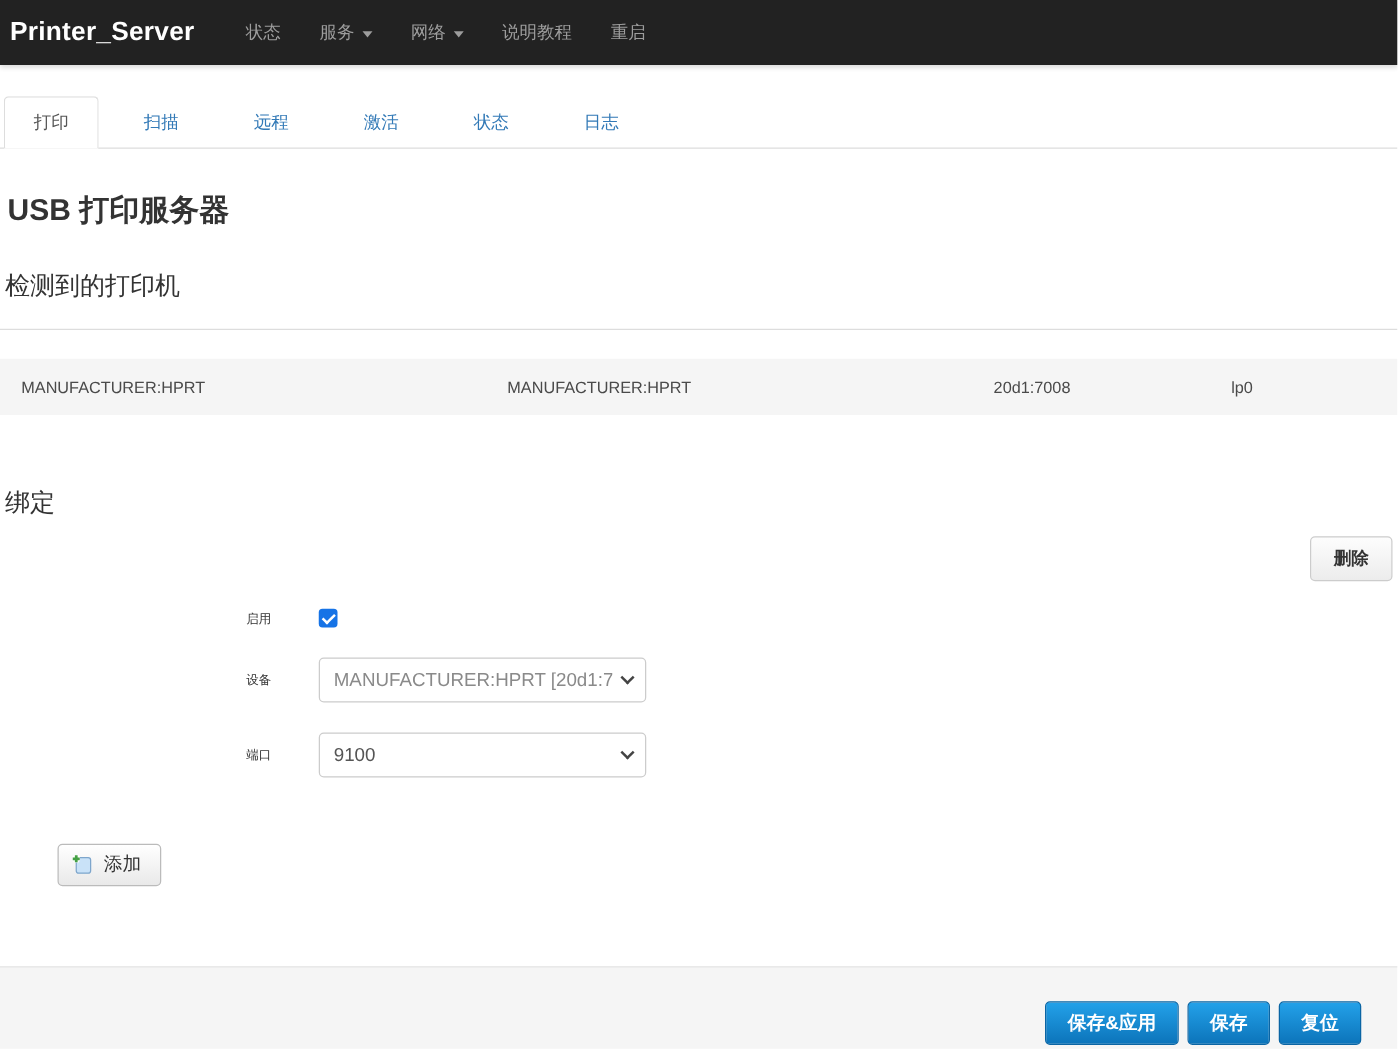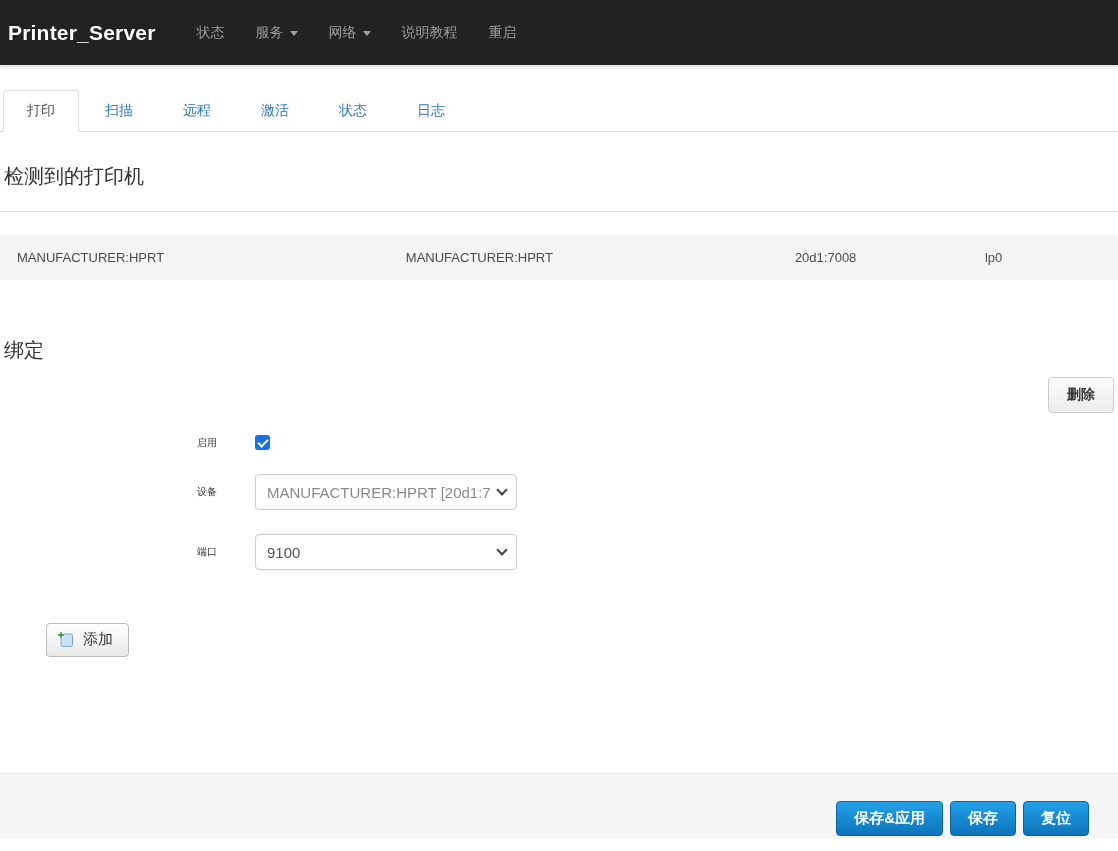--- a/index.html
+++ b/index.html
@@ -4,38 +4,38 @@
 <style>
   * { margin:0; padding:0; box-sizing:border-box; }
   html,body { width:1118px; height:851px; }
   body {
     font-family:"Liberation Sans","DejaVu Sans",sans-serif;
     background:#ffffff; color:#333; position:relative; overflow:hidden;
   }
 
   
   .navbar {
-    height:65px; background:#222; display:flex; align-items:center;
+    height:52px; background:#222; display:flex; align-items:center;
     padding:0 8px; box-shadow:0 2px 4px rgba(0,0,0,.15);
   }
   .brand { color:#fff; font-size:21px; font-weight:600; letter-spacing:.2px; cursor:pointer; }
   .nav-items { display:flex; align-items:center; margin-left:41px; gap:31px; }
   .nav-link { color:#9d9d9d; font-size:14px; text-decoration:none; display:flex; align-items:center; gap:6px; cursor:pointer; }
   .caret {
     width:0; height:0; border-left:4px solid transparent; border-right:4px solid transparent;
     border-top:5px solid #9d9d9d; display:inline-block; margin-top:2px;
   }
 
   
   .tabs {
     list-style:none; display:flex; margin-top:25px;
     border-bottom:1px solid #ddd; padding-left:3px;
   }
   .tab {
-    font-size:14px; color:#337ab7; padding:11px 23px; margin-right:2px;
+    font-size:14px; color:#337ab7; padding:11px 23px; margin-right:12px;
     margin-bottom:-1px; cursor:pointer; border:1px solid transparent;
     border-radius:4px 4px 0 0;
   }
   .tab.active {
     color:#555; background:#fff; border-color:#ddd; border-bottom-color:#fff; cursor:default;
   }
 
   
   .page-title { font-size:24px; font-weight:bold; color:#333; margin:33px 0 0 6px; }
   .section-h  { font-size:20px; font-weight:400; color:#333; }
@@ -142,20 +142,21 @@
 <ul class="tabs">
   <li class="tab active">打印</li>
   <li class="tab">扫描</li>
   <li class="tab">远程</li>
   <li class="tab">激活</li>
   <li class="tab">状态</li>
   <li class="tab">日志</li>
 </ul>
 
 <main>
+  <h2 class="page-title">USB 打印服务器</h2>
 
   <h3 class="section-h h-printers">检测到的打印机</h3>
 
   <div class="tbl">
     <div class="tbl-spacer"></div>
     <div class="tbl-row">
       <div class="cell">MANUFACTURER:HPRT</div>
       <div class="cell">MANUFACTURER:HPRT</div>
       <div class="cell">20d1:7008</div>
       <div class="cell">lp0</div>

